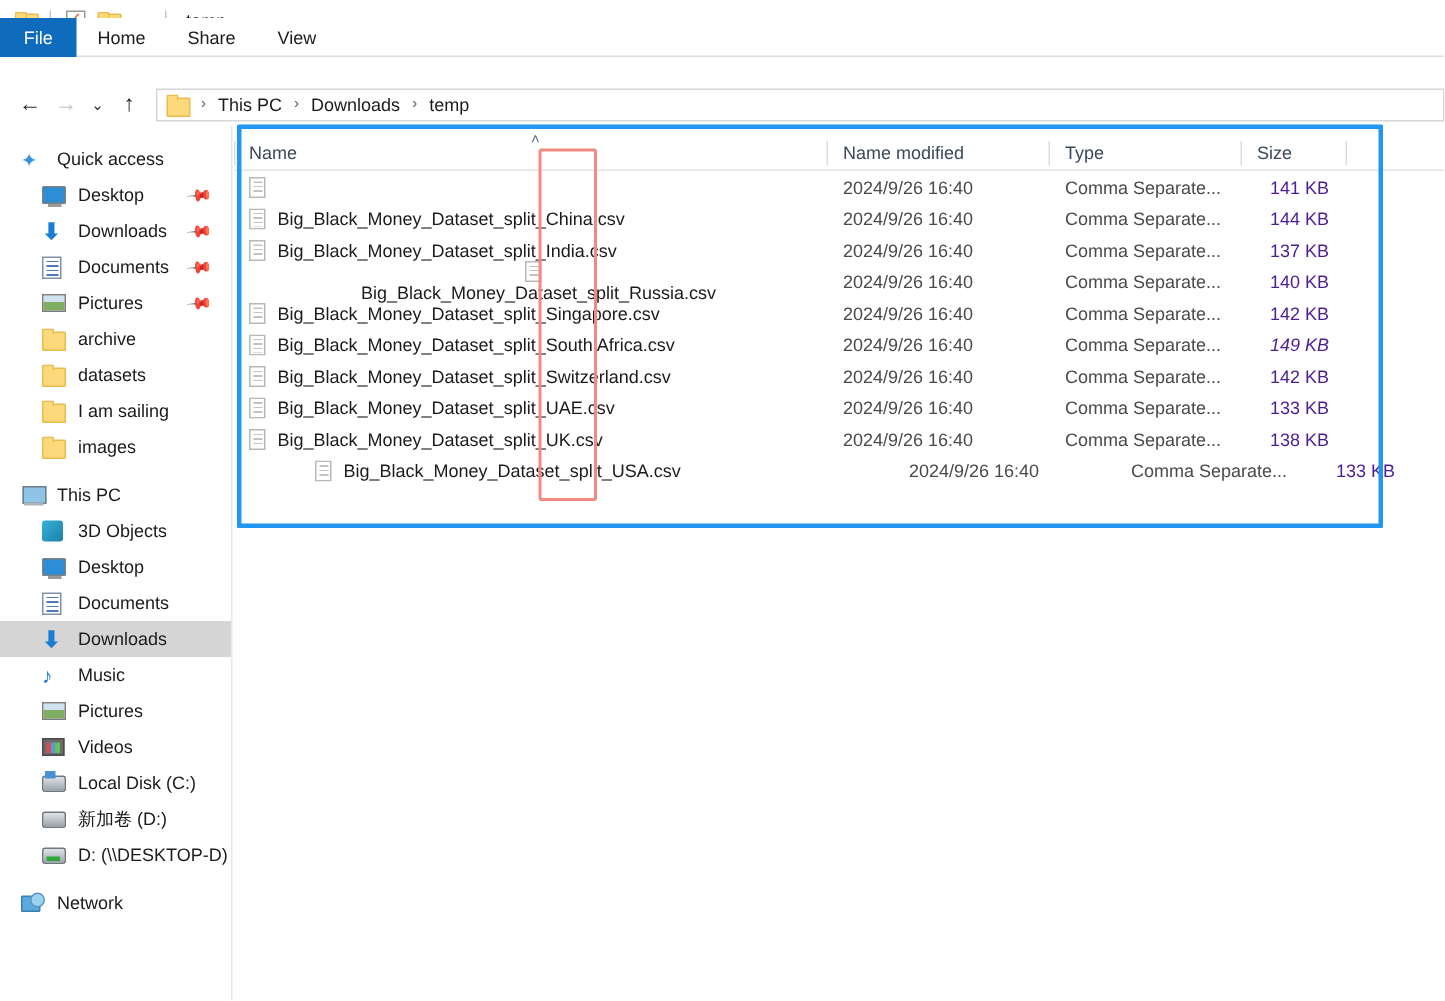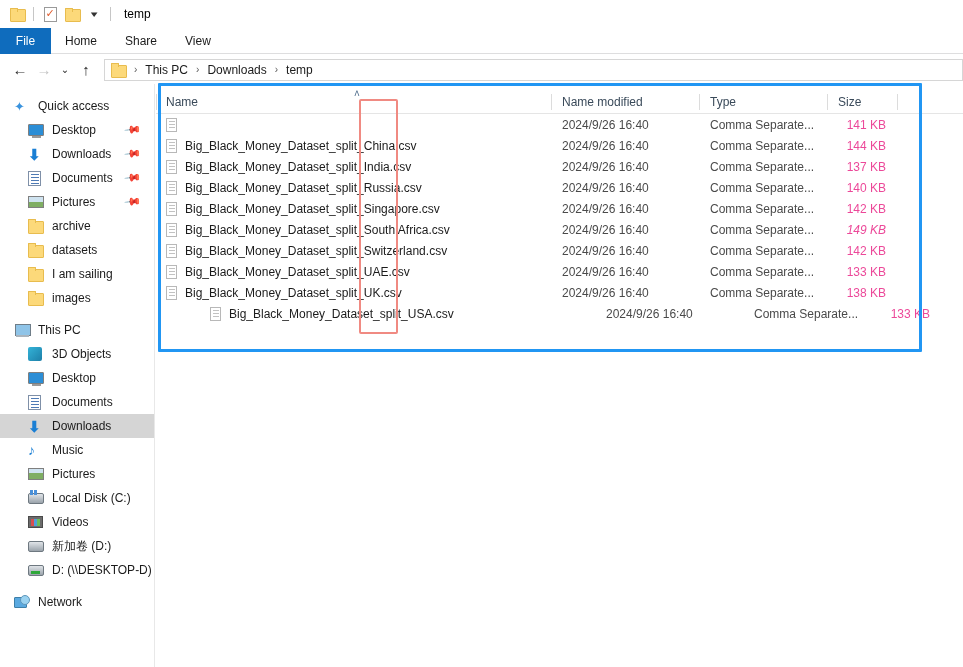--- a/index.html
+++ b/index.html
@@ -34,21 +34,21 @@
   }
   .prop-ico { width:13px; height:15px; border:1px solid #9a9a9a; background:#fff; position:relative; }
   .prop-ico::after {
     content:"✓"; position:absolute; left:1px; top:-2px; font-size:11px; color:#e05a2b; line-height:15px;
   }
   .chev-dn { font-size: 9px; color: #333; line-height: 1; transform: scaleX(1.5); }
   .win-title { font-size: 12px; color: #000; margin-left: 8px; }
 
   
   .ribbon {
-    position: absolute; left: 0; top: 28px; width: 963px; height: 26px;
+    position: absolute; left: 0; top: 12px; width: 963px; height: 26px;
     background: #ffffff; display: flex; align-items: stretch;
     border-bottom: 1px solid #dededf;
   }
   .tab {
     display: flex; align-items: center; justify-content: center;
     font-size: 12px; color: #1b1b1b; padding: 0 14px; height: 26px; cursor: default;
   }
   .tab.file { background: #0f6cbd; color: #ffffff; min-width: 51px; padding: 0 14px; }
 
   
@@ -136,21 +136,21 @@
   .sort-caret {
     position: absolute; font-size: 10px; color: #4b6a8a; line-height: 1;
     left: 198px; top: 5px;
   }
   .rows { position: relative; }
   .frow {
     display: flex; align-items: center; height: 21px; font-size: 12px; color: #1b1b1b;
   }
   .c-name { padding-left: 10px; display: flex; align-items: center; overflow: hidden; }
   .c-date, .c-type { padding-left: 10px; color: #4a4a4a; }
-  .c-size { padding-right: 12px; color: #ec4899; text-align: right; }
+  .c-size { padding-right: 12px; color: #4c1d95; text-align: right; }
   .file-ico {
     width: 11px; min-width: 11px; height: 14px; margin-right: 8px;
     background: #ffffff; border: 1px solid #b8b8b8; position: relative;
   }
   .file-ico::after {
     content:""; position:absolute; left:2px; top:2px; width:6px; height:9px;
     background: repeating-linear-gradient(to bottom,#c2c2c2 0,#c2c2c2 1px,transparent 1px,transparent 3px);
   }
 
   
@@ -315,29 +315,29 @@
       <span class="nav-label">Music</span>
     </div>
     <div class="nav-row indent1">
       <span class="nav-ico">
           <span class="ic-pic"></span>
         </span>
       <span class="nav-label">Pictures</span>
     </div>
     <div class="nav-row indent1">
       <span class="nav-ico">
+          <span class="ic-video"></span>
+        </span>
+      <span class="nav-label">Videos</span>
+    </div>
+    <div class="nav-row indent1">
+      <span class="nav-ico">
           <span class="ic-disk sys"></span>
         </span>
       <span class="nav-label">Local Disk (C:)</span>
-    </div>
-    <div class="nav-row indent1">
-      <span class="nav-ico">
-          <span class="ic-video"></span>
-        </span>
-      <span class="nav-label">Videos</span>
     </div>
     <div class="nav-row indent1">
       <span class="nav-ico">
           <span class="ic-disk"></span>
         </span>
       <span class="nav-label">新加卷 (D:)</span>
     </div>
     <div class="nav-row indent1">
       <span class="nav-ico">
           <span class="ic-disk net"></span>
@@ -390,21 +390,21 @@
         <div class="c-name" style="width:396px;">
             <span class="file-ico"></span>
             <span>Big_Black_Money_Dataset_split_India.csv</span>
           </div>
         <div class="c-date" style="width:148px;">2024/9/26 16:40</div>
         <div class="c-type" style="width:128px;">Comma Separate...</div>
         <div class="c-size" style="width:70px;">137 KB</div>
       </div>
 
       <div class="frow">
-        <div class="c-name" style="width:396px;">
+        <div class="c-name" style="width:396px;flex-direction:column;">
             <span class="file-ico"></span>
             <span>Big_Black_Money_Dataset_split_Russia.csv</span>
           </div>
         <div class="c-date" style="width:148px;">2024/9/26 16:40</div>
         <div class="c-type" style="width:128px;">Comma Separate...</div>
         <div class="c-size" style="width:70px;">140 KB</div>
       </div>
 
       <div class="frow">
         <div class="c-name" style="width:396px;">

